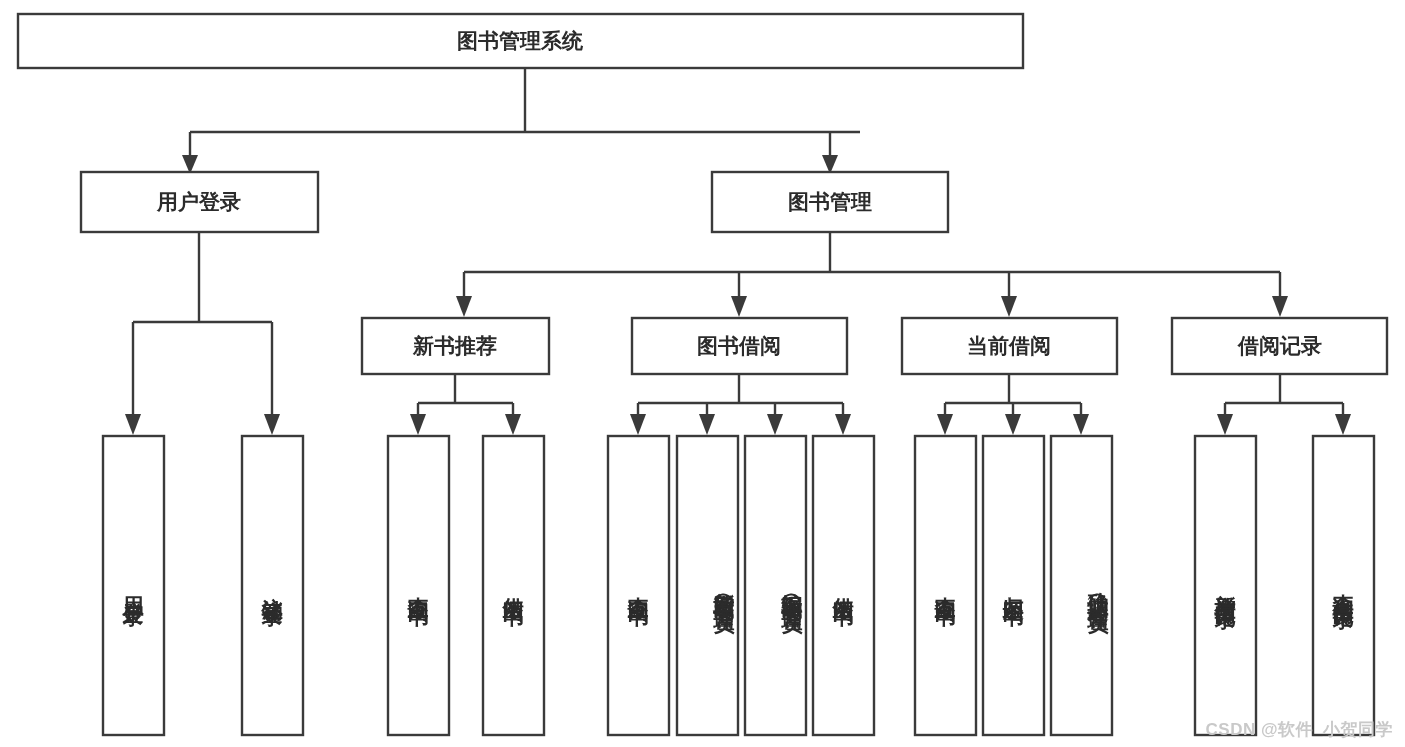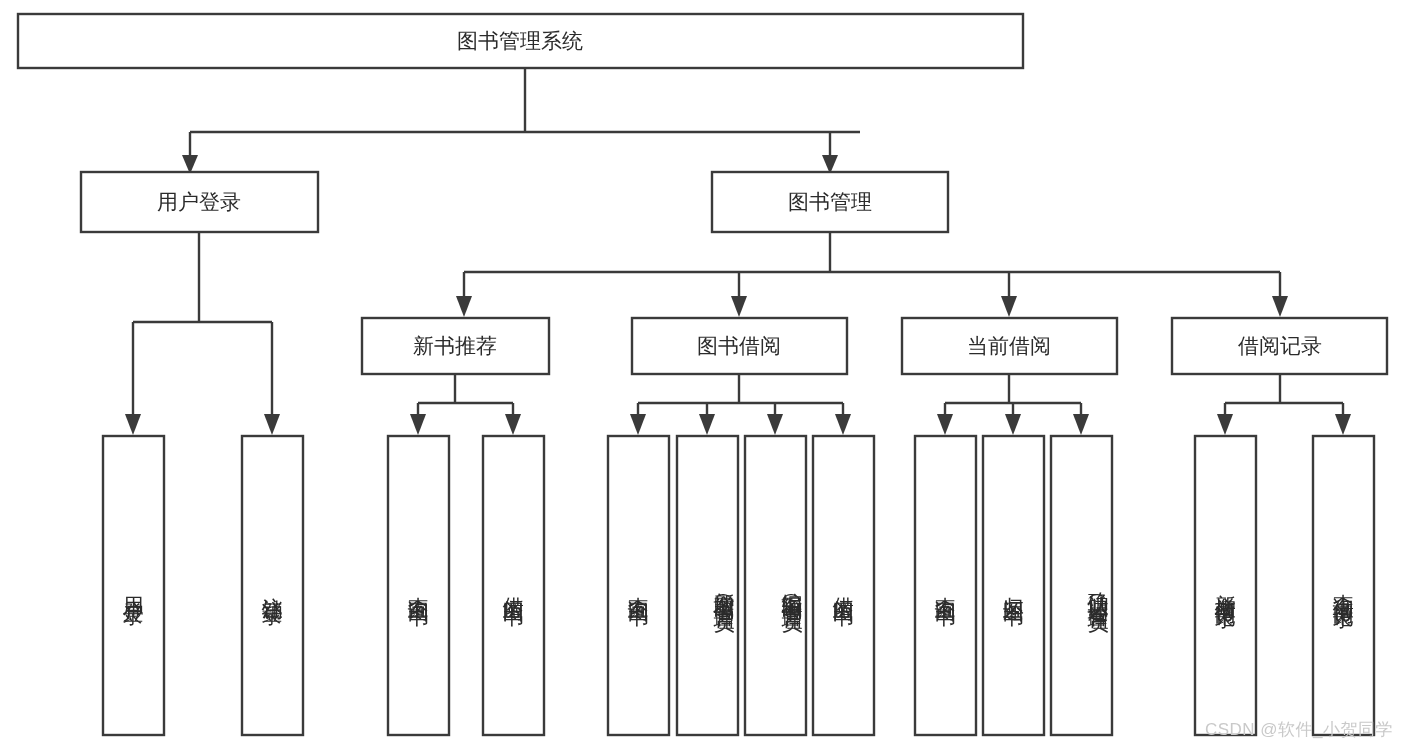--- a/index.html
+++ b/index.html
@@ -11,20 +11,21 @@
     width: 1405px;
     height: 747px;
     font-family: "Liberation Sans", "DejaVu Sans", sans-serif;
     overflow: hidden;
   }
   #diagram-root {
     position: relative;
     width: 1405px;
     height: 747px;
     background: #ffffff;
+    font-weight: bold;
   }
   svg.flow {
     position: absolute;
     top: 0;
     left: 0;
     width: 1405px;
     height: 747px;
     display: block;
   }
   .node-box {

